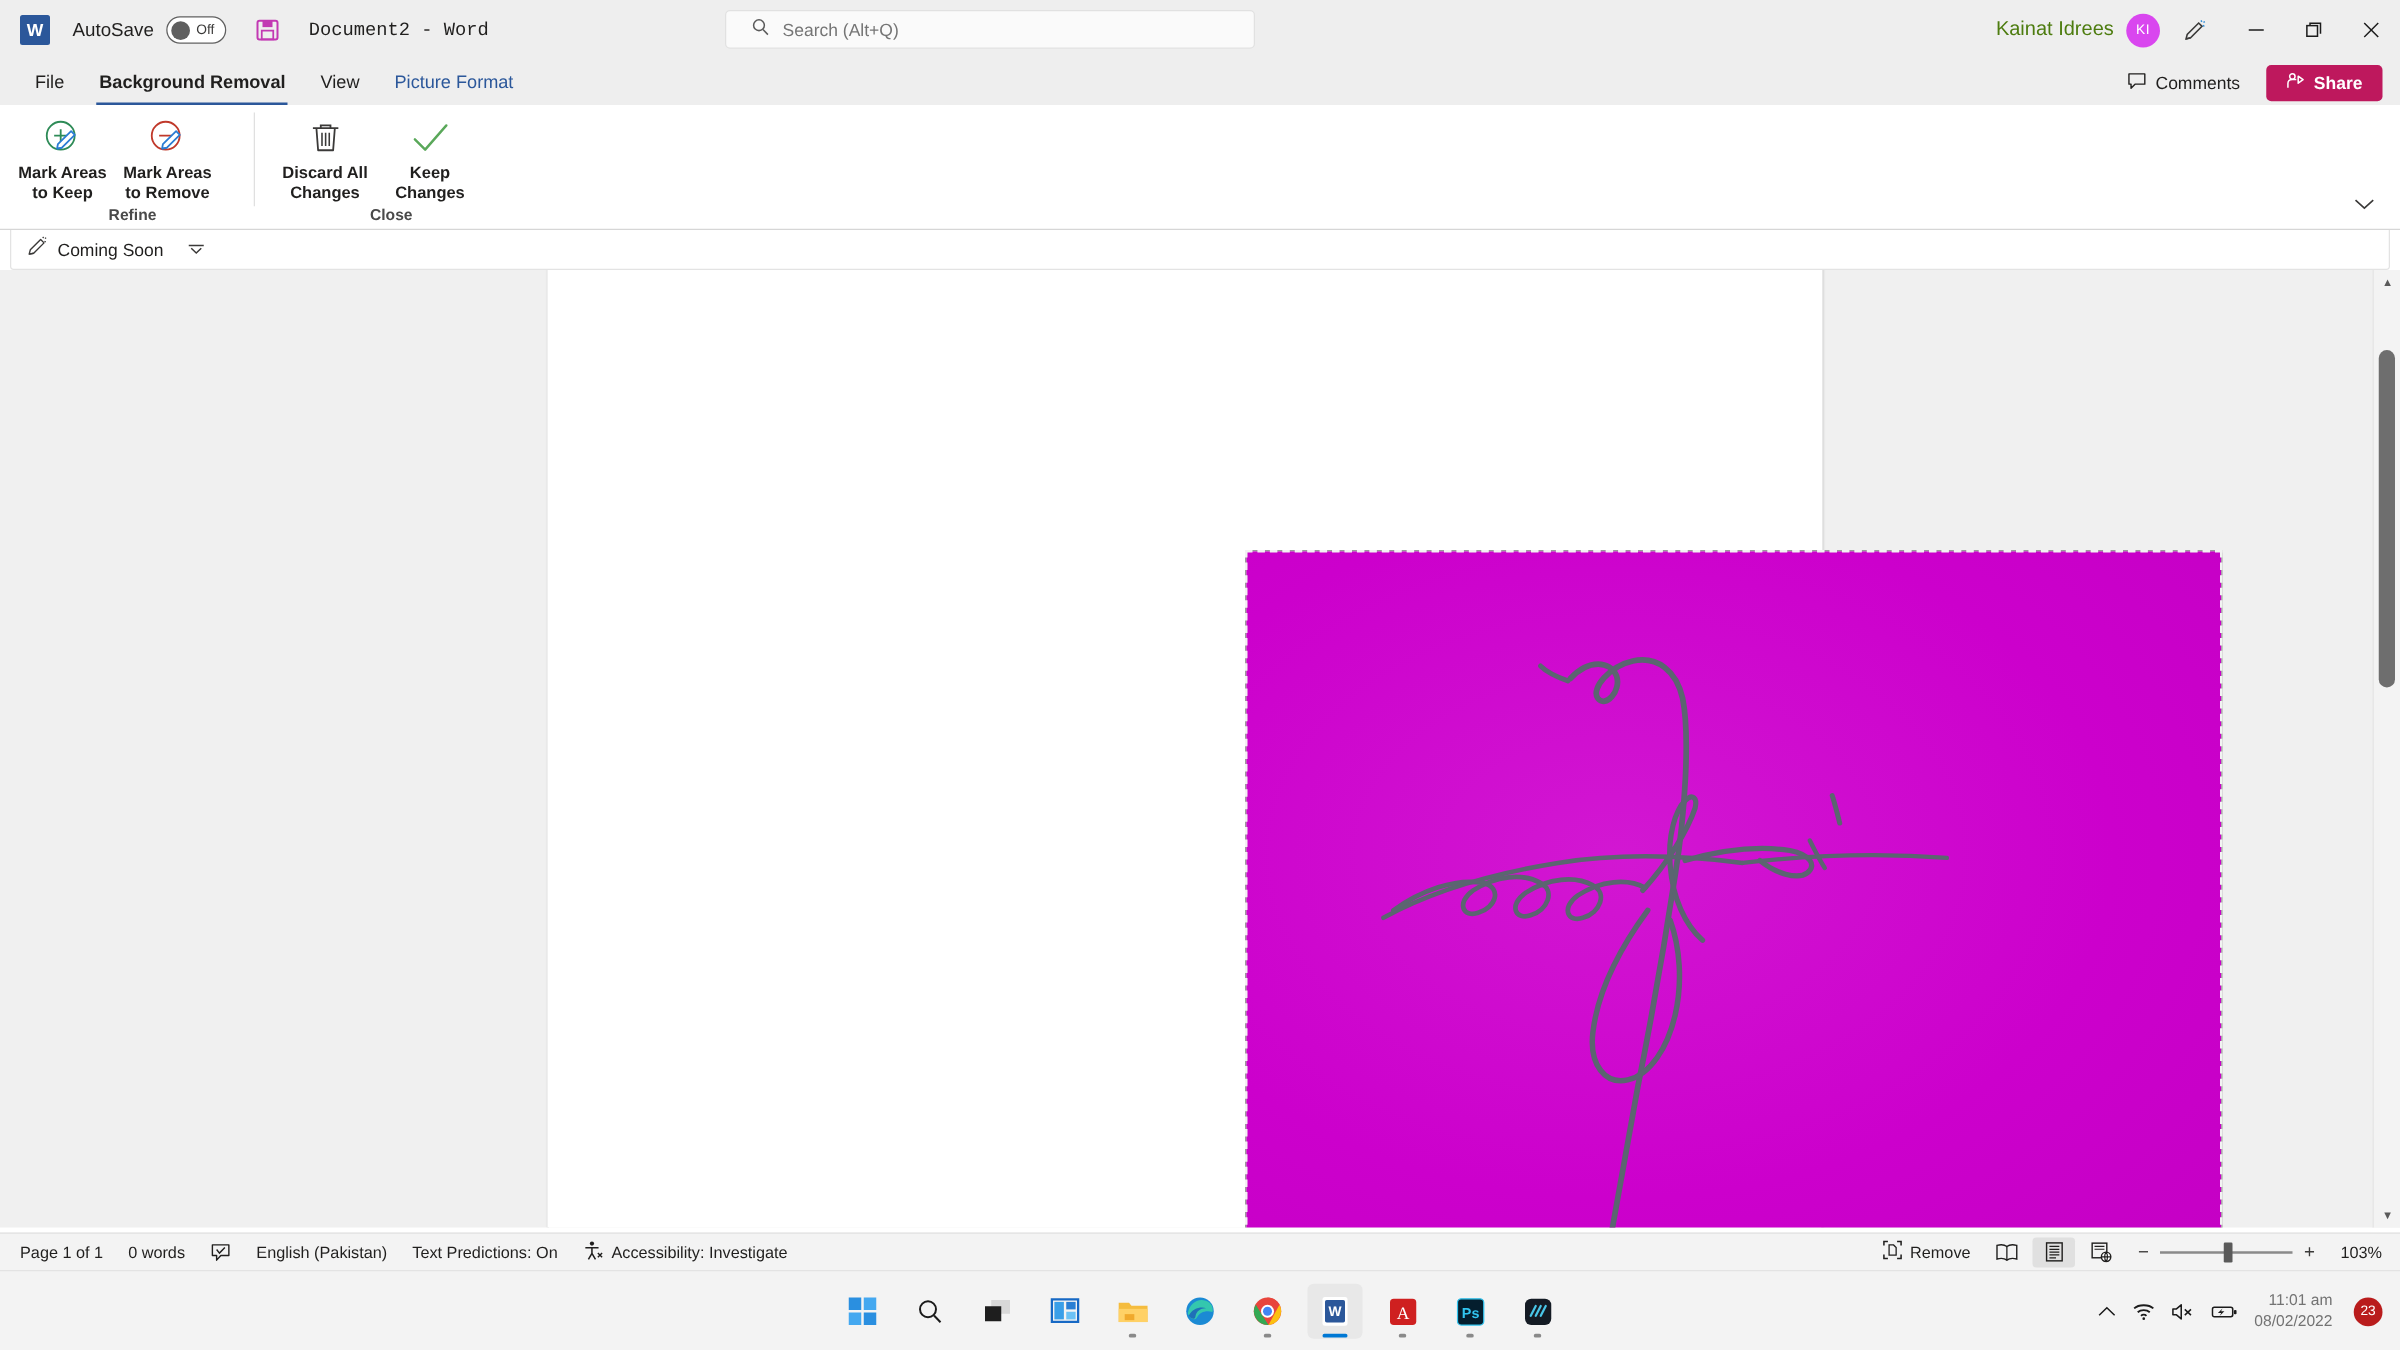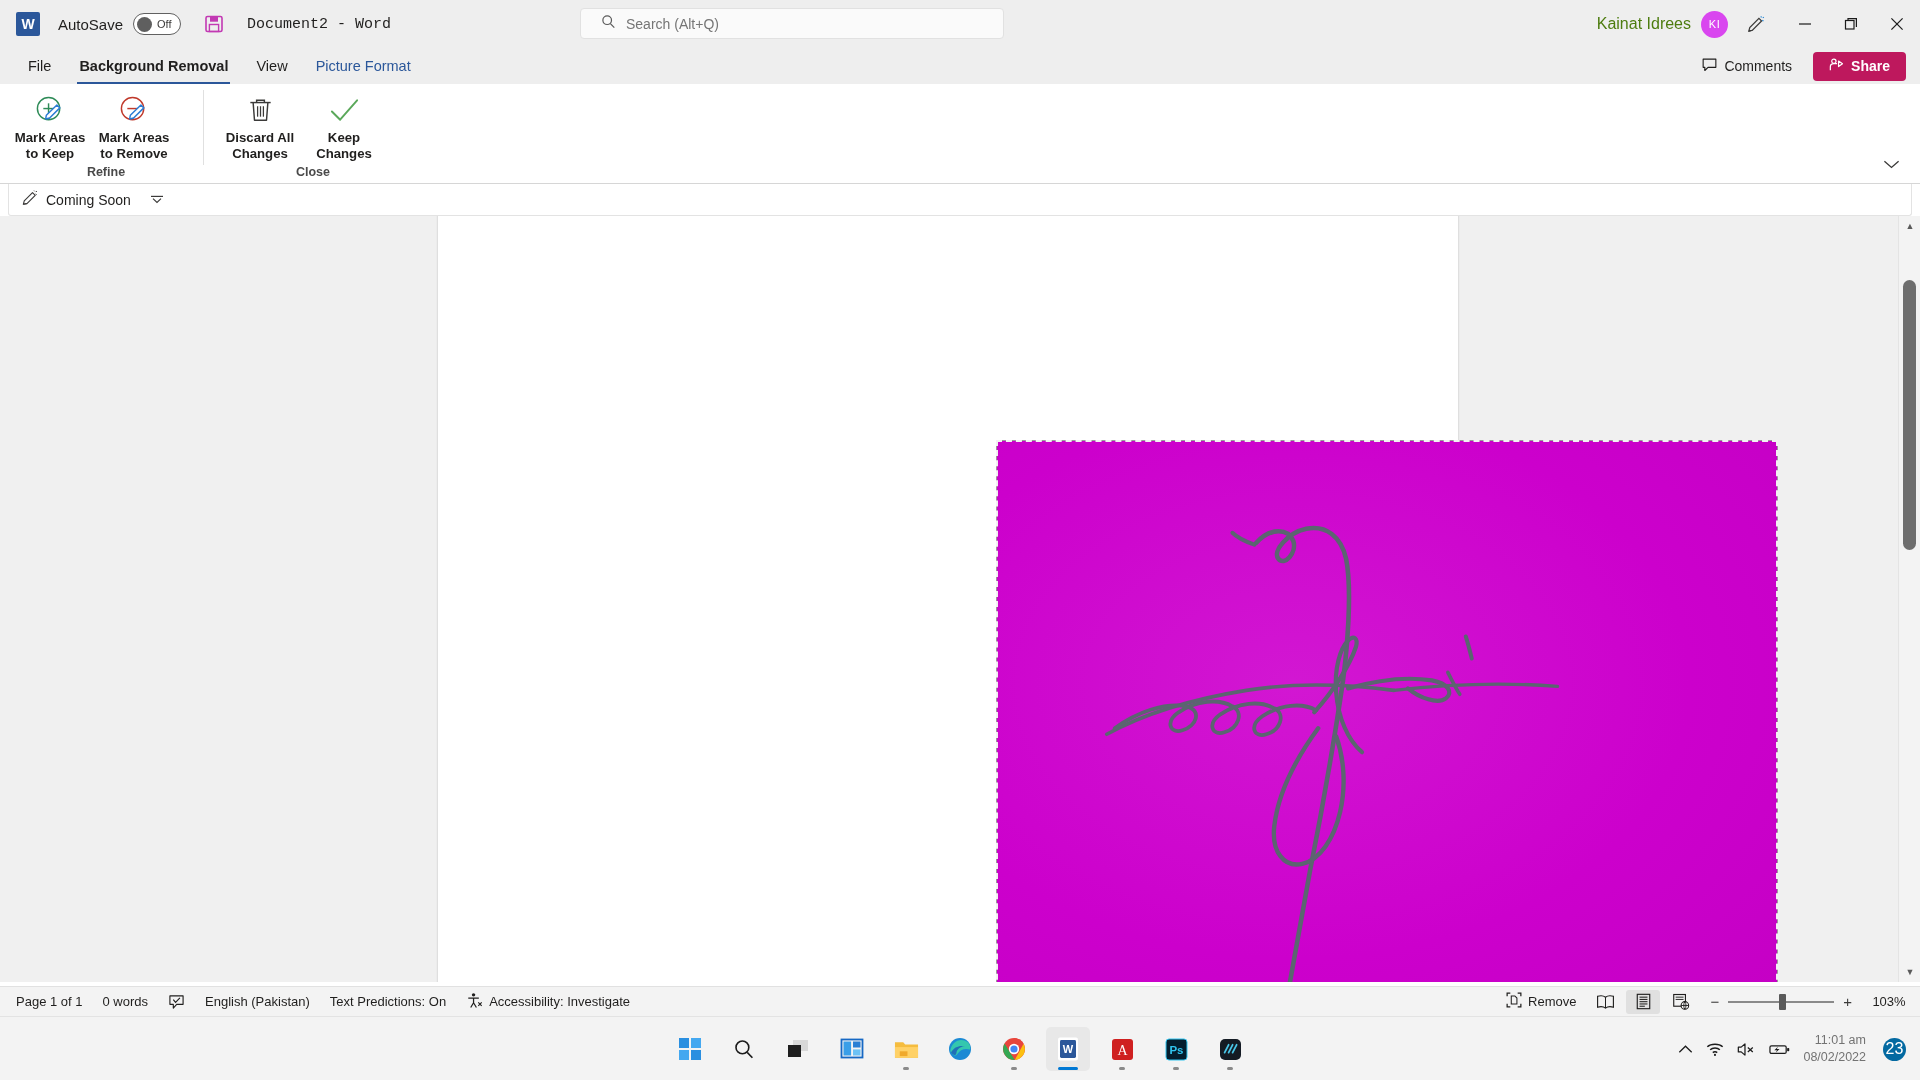--- a/index.html
+++ b/index.html
@@ -253,21 +253,21 @@
     position: absolute; right: 14px; top: 0; height: 64px;
     display: flex; align-items: center; gap: 13px;
   }
   .tray-ico { cursor: default; display: flex; align-items: center; }
   .clock {
     text-align: right; font-size: 12.5px; color: #737373; line-height: 17px;
     cursor: default;
   }
   .notif-badge {
     width: 23px; height: 23px; border-radius: 50%;
-    background: #0369a1; color: #ffffff; font-size: 16px;
+    background: #b91c1c; color: #ffffff; font-size: 11px;
     display: flex; align-items: center; justify-content: center;
     margin-left: 4px; cursor: default;
   }
 </style>
 </head>
 <body>
 
 <div class="titlebar">
   <div class="word-logo">W</div>
   <div class="autosave-label">AutoSave</div>

